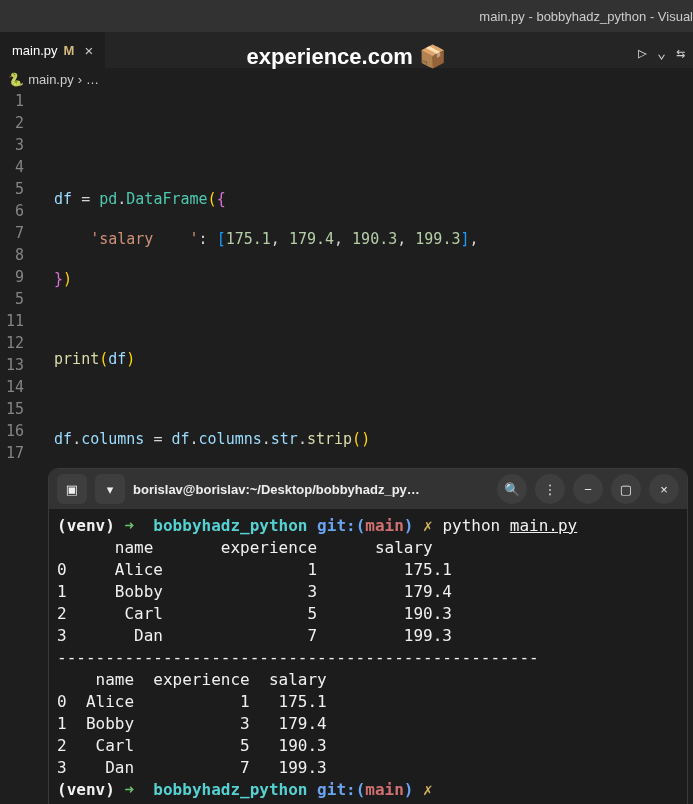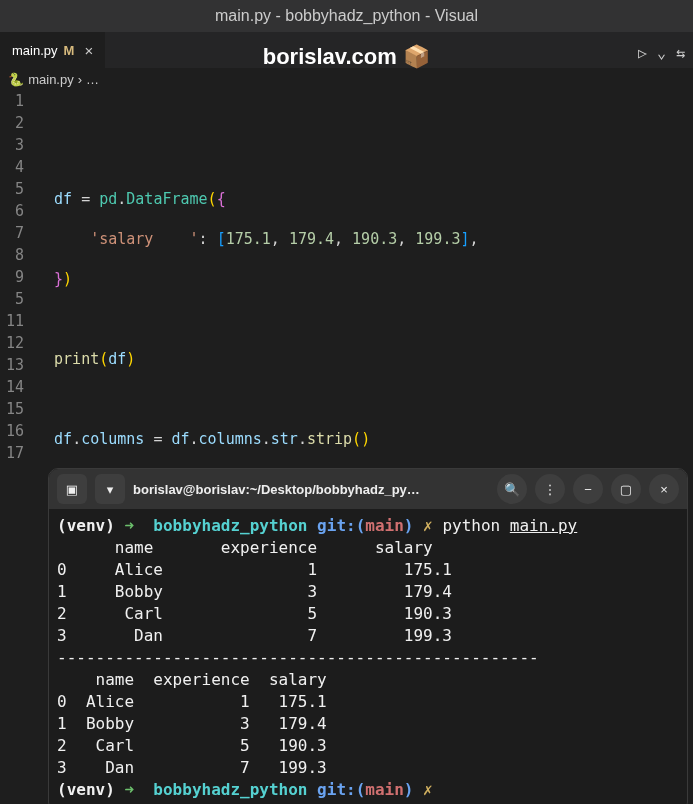--- a/index.html
+++ b/index.html
@@ -1,17 +1,17 @@
 <!DOCTYPE html>
 <html><head>
 <meta charset="utf-8">
 <style>
   * { margin:0; padding:0; box-sizing:border-box; }
   body { width:693px; height:804px; background:#1e1e1e; font-family:"Consolas","Monaco",monospace; font-size:15px; color:#d4d4d4; overflow:hidden; position:relative; }
-  .titlebar { height:32px; background:#323233; display:flex; align-items:center; justify-content:center; color:#ccc; font-size:16px; font-family:"Segoe UI",sans-serif; }
+  .titlebar { height:32px; background:#323233; display:flex; align-items:center; justify-content:flex-end; color:#ccc; font-size:13px; font-family:"Segoe UI",sans-serif; }
   .tabbar { height:36px; background:#252526; display:flex; align-items:center; }
   .tab { height:36px; background:#1e1e1e; display:flex; align-items:center; padding:0 8px 0 12px; gap:6px; font-size:13px; font-family:"Segoe UI",sans-serif; color:#fff; border-top:1px solid #007acc00; }
   .tab-mod { color:#d7ba7d; font-weight:bold; }
   .tab-close { color:#ccc; font-size:15px; padding:0 4px; }
   .watermark { position:absolute; top:44px; width:100%; text-align:center; color:#fff; font-size:22px; font-weight:bold; font-family:"Segoe UI",sans-serif; pointer-events:none; }
   .cube { color:#6cd6f2; }
   .topright { position:absolute; top:44px; right:8px; display:flex; gap:10px; color:#ccc; }
   .breadcrumb { height:22px; padding:2px 8px; background:#1e1e1e; font-size:13px; color:#ccc; font-family:"Segoe UI",sans-serif; display:flex; align-items:center; gap:4px; }
   .bc-icon { color:#f0c52f; }
   .editor { display:flex; }
@@ -58,21 +58,21 @@
 
 <div class="tabbar">
   <div class="tab">
     <span>main.py</span>
     <span class="tab-mod">M</span>
     <span class="tab-close">×</span>
   </div>
 </div>
 
 <div class="watermark">
-  <span>borislav.com</span>
+  <span>experience.com</span>
   <span class="cube"> 📦</span>
 </div>
 <div class="topright">
   <span>▷</span>
   <span>⌄</span>
   <span>⇆</span>
 </div>
 
 <div class="breadcrumb">
   <span class="bc-icon">🐍</span>

